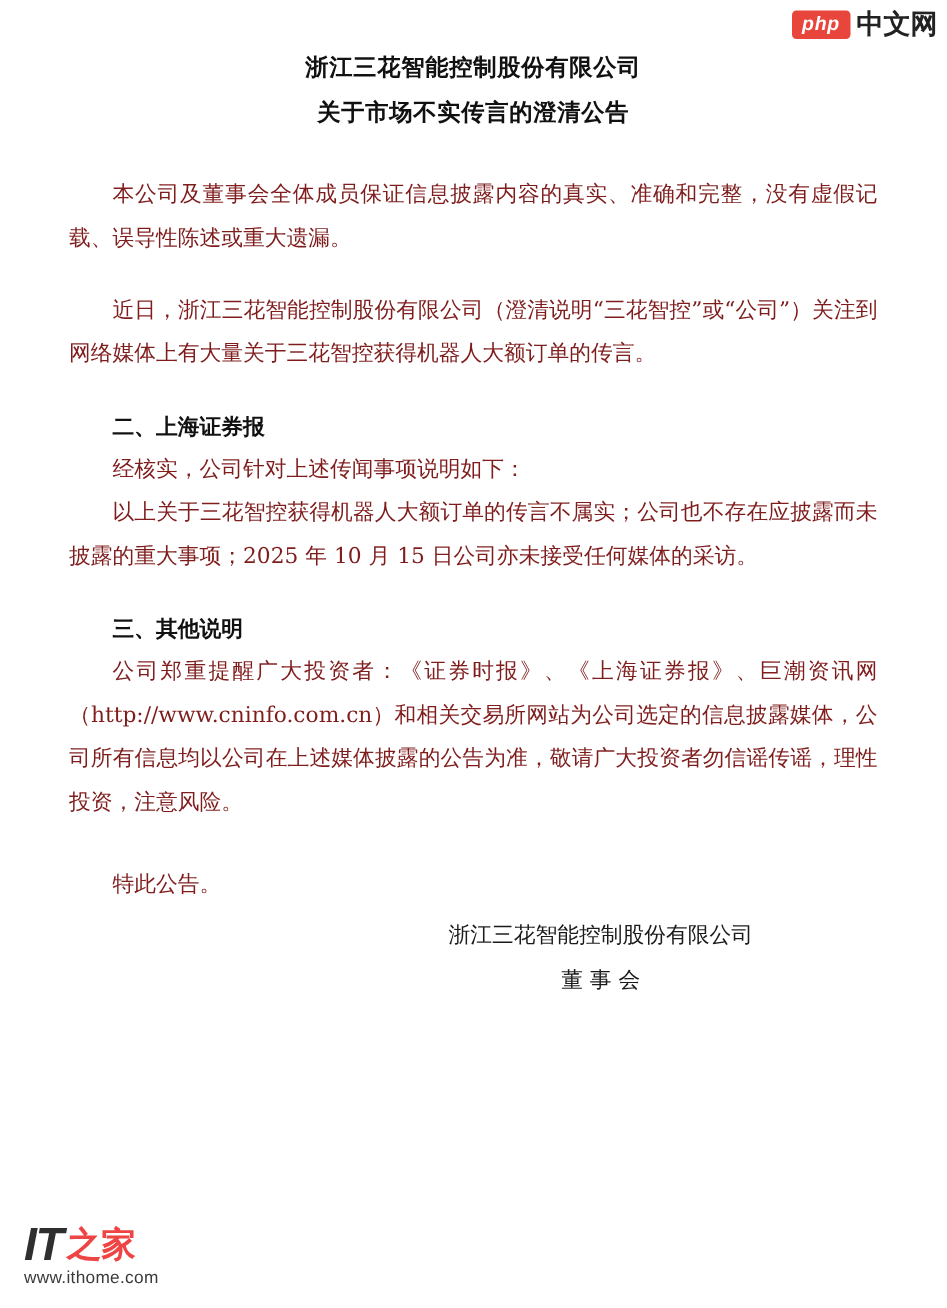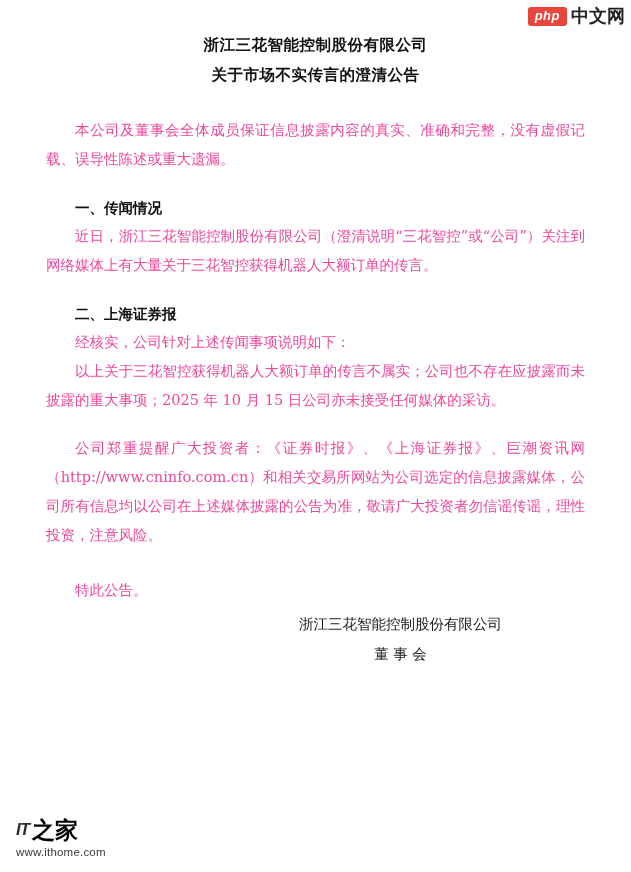--- a/index.html
+++ b/index.html
@@ -32,21 +32,21 @@
     letter-spacing: 0.5px;
     line-height: 30px;
     color: #111;
   }
   .body-p {
     font-size: 14.5px;
     line-height: 29px;
     text-align: justify;
     text-justify: inter-ideograph;
     margin: 0;
-    color: #ec4899;
+    color: #7f1d1d;
   }
   .indent {
     text-indent: 2em;
   }
   .spacer-lg { height: 26px; }
   .spacer-md { height: 19px; }
   .section-head {
     font-size: 14.5px;
     font-weight: bold;
     line-height: 29px;
@@ -97,31 +97,31 @@
     left: 16px;
     bottom: 14px;
     font-family: "Liberation Sans", sans-serif;
   }
   .ithome-logo {
     display: flex;
     align-items: center;
     gap: 3px;
   }
   .ithome-it {
-    font-size: 17px;
+    font-size: 31px;
     font-weight: bold;
     font-style: italic;
     color: #2f2f2f;
     line-height: 28px;
     letter-spacing: -1px;
   }
   .ithome-cn {
     font-size: 23px;
     font-weight: bold;
-    color: #000000;
+    color: #ef4444;
     line-height: 28px;
     font-family: "DejaVu Sans", sans-serif;
   }
   .ithome-url {
     font-size: 11.5px;
     color: #3a3a3a;
     margin-top: 2px;
     letter-spacing: 0.2px;
   }
 </style>
@@ -139,31 +139,31 @@
     <div class="title-line">浙江三花智能控制股份有限公司</div>
     <div class="title-line">关于市场不实传言的澄清公告</div>
   </div>
 
   <div class="spacer-lg"></div>
 
   <p class="body-p indent">本公司及董事会全体成员保证信息披露内容的真实、准确和完整，没有虚假记载、误导性陈述或重大遗漏。</p>
 
   <div class="spacer-md"></div>
 
-  <h2 class="section-head">一、传闻情况</h2>
   <p class="body-p indent">近日，浙江三花智能控制股份有限公司（澄清说明“三花智控”或“公司”）关注到网络媒体上有大量关于三花智控获得机器人大额订单的传言。</p>
 
   <div class="spacer-md"></div>
 
   <h2 class="section-head">二、上海证券报</h2>
   <p class="body-p indent">经核实，公司针对上述传闻事项说明如下：</p>
   <p class="body-p indent">以上关于三花智控获得机器人大额订单的传言不属实；公司也不存在应披露而未披露的重大事项；2025 年 10 月 15 日公司亦未接受任何媒体的采访。</p>
 
   <div class="spacer-md"></div>
 
+  <h2 class="section-head">三、其他说明</h2>
   <p class="body-p indent">公司郑重提醒广大投资者：《证券时报》、《上海证券报》、巨潮资讯网（http://www.cninfo.com.cn）和相关交易所网站为公司选定的信息披露媒体，公司所有信息均以公司在上述媒体披露的公告为准，敬请广大投资者勿信谣传谣，理性投资，注意风险。</p>
 
   <div class="spacer-lg"></div>
 
   <p class="body-p indent">特此公告。</p>
 
   <div class="sign-block">
     <div class="sign-line">浙江三花智能控制股份有限公司</div>
     <div class="sign-line">董 事 会</div>
   </div>

